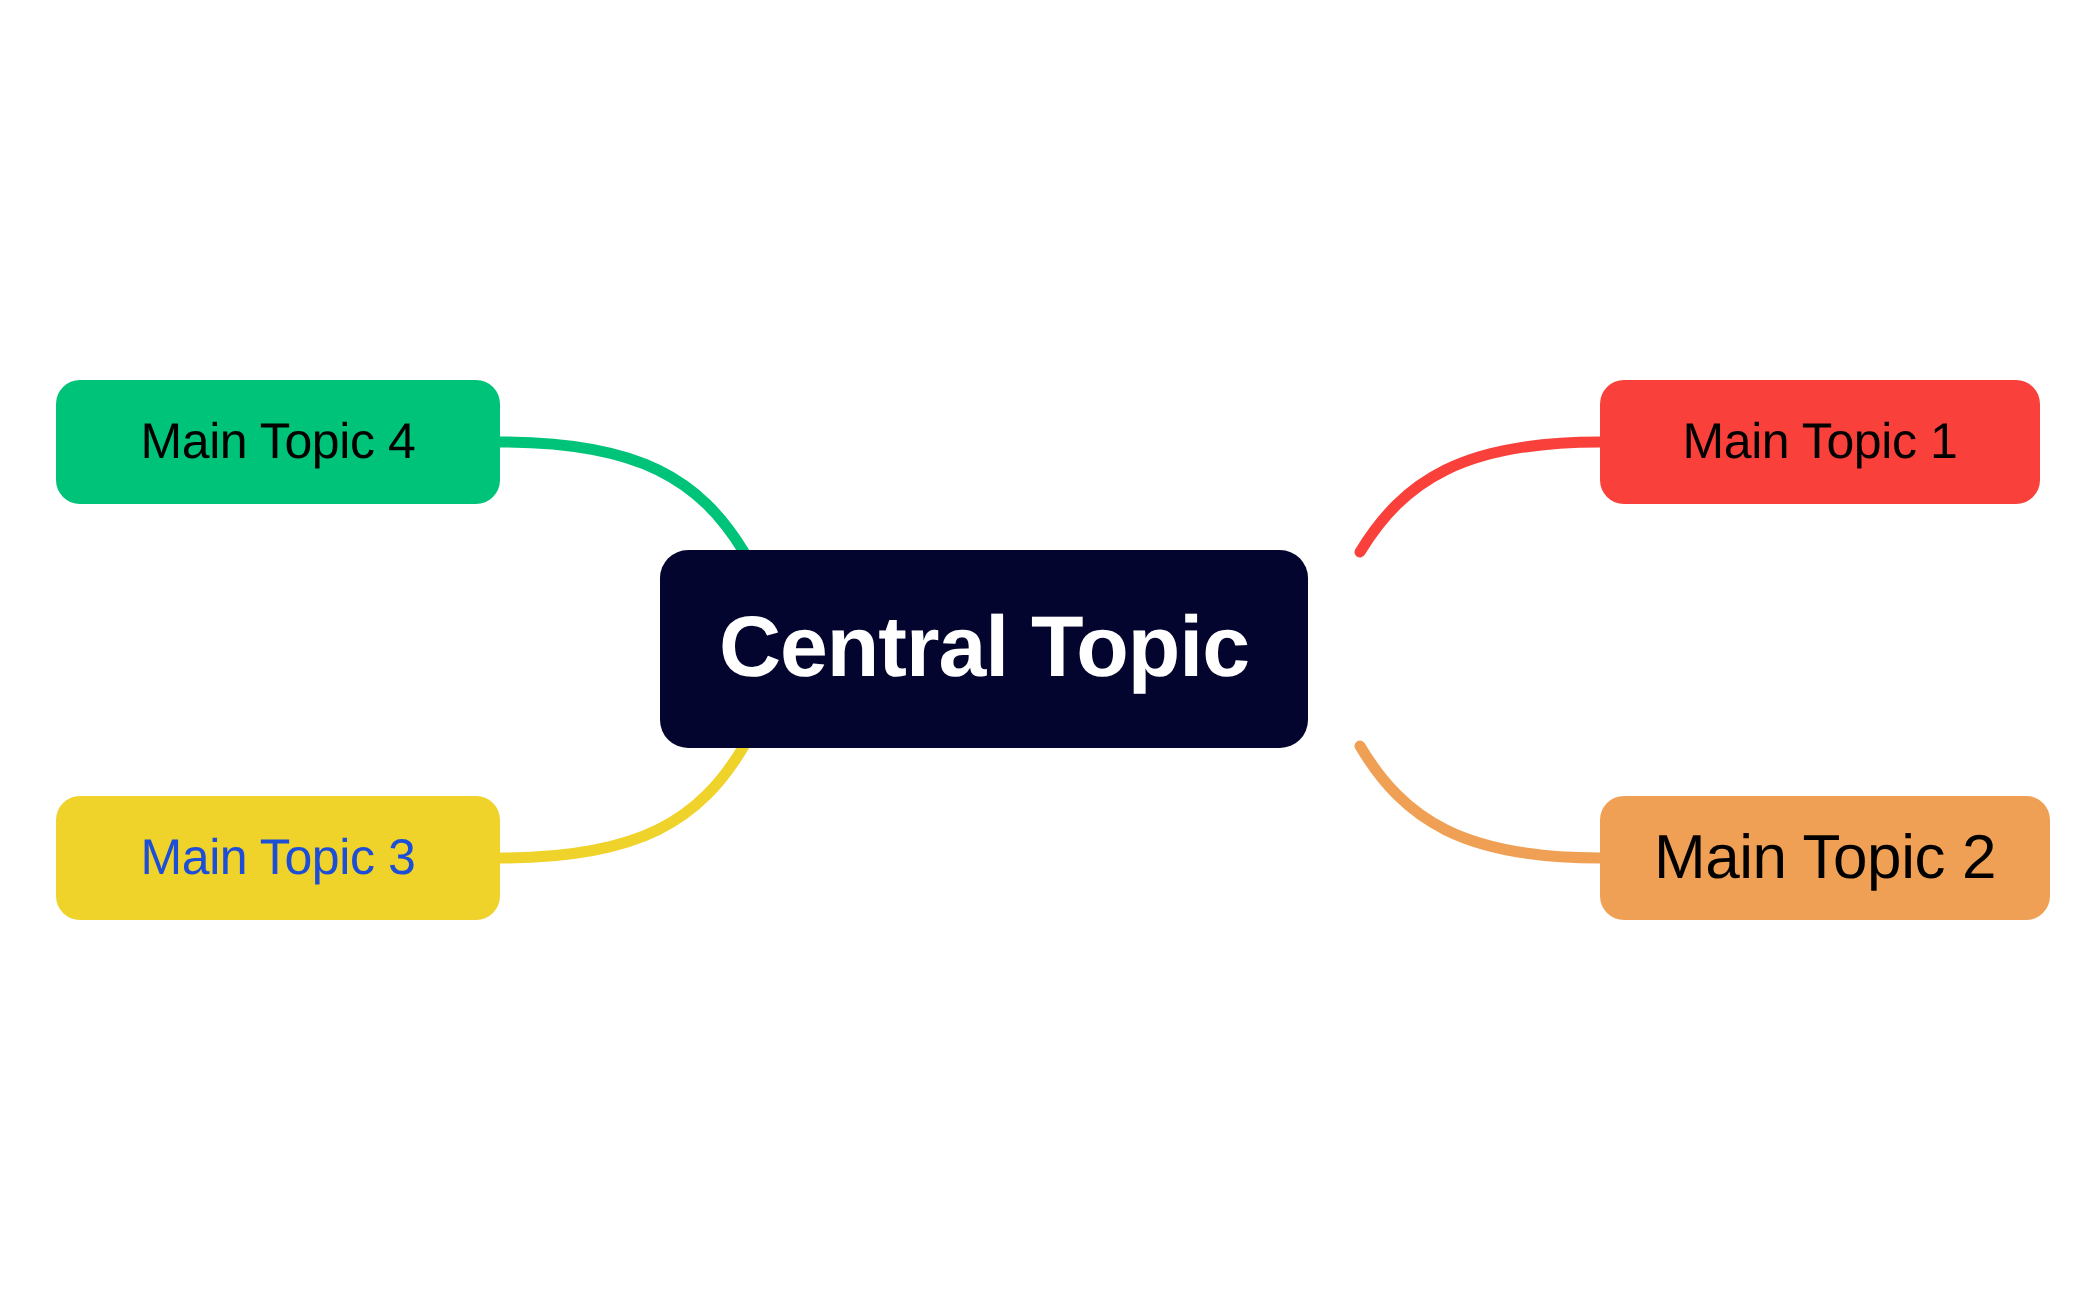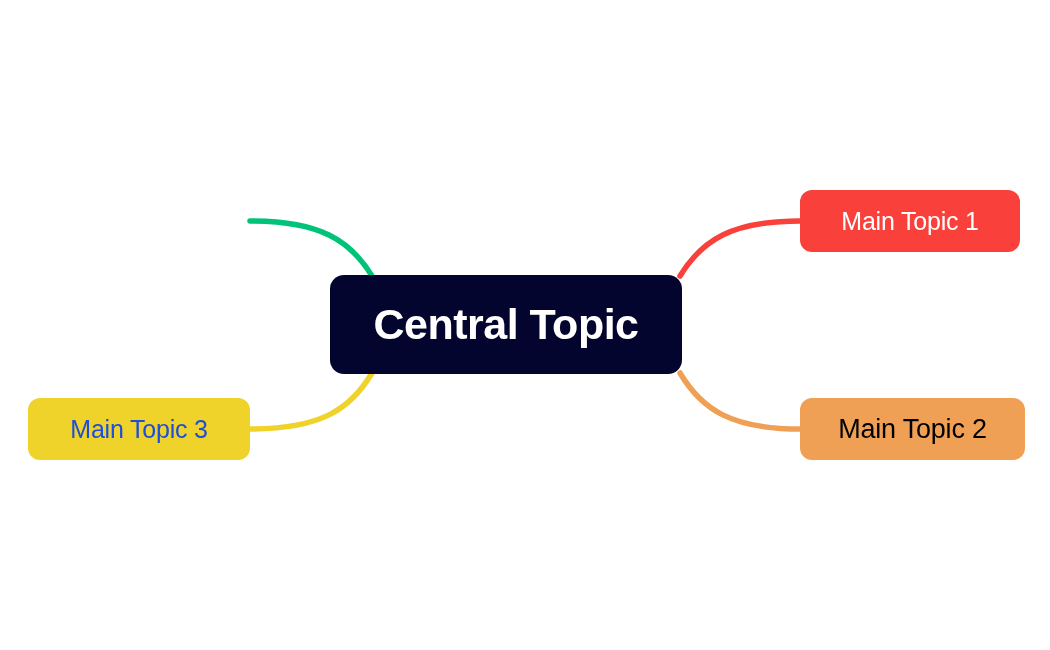--- a/index.html
+++ b/index.html
@@ -38,54 +38,54 @@
     z-index: 2;
   }
   .node-label {
     white-space: nowrap;
     letter-spacing: -0.2px;
   }
   
   #central-node {
     left: 330px;
     top: 275px;
-    width: 352px;
+    width: 324px;
     height: 99px;
     background: #04052e;
     border-radius: 14px;
   }
   #central-node .node-label {
     color: #ffffff;
     font-size: 43px;
     font-weight: bold;
     letter-spacing: -0.5px;
   }
   
   #topic-1 {
     left: 800px;
     top: 190px;
     width: 220px;
     height: 62px;
     background: #f9403a;
   }
   #topic-1 .node-label {
-    color: #ffffff;
+    color: #000000;
     font-size: 25px;
     font-weight: normal;
   }
   #topic-2 {
     left: 800px;
     top: 398px;
     width: 225px;
     height: 62px;
     background: #f0a055;
   }
   #topic-2 .node-label {
     color: #000000;
-    font-size: 27px;
+    font-size: 31px;
     font-weight: normal;
   }
   #topic-3 {
     left: 28px;
     top: 398px;
     width: 222px;
     height: 62px;
     background: #efd32a;
   }
   #topic-3 .node-label {
@@ -115,20 +115,23 @@
 
     <path d="M 250 221 C 320 221, 350 240, 372 276" fill="none" stroke="#00c37a" stroke-width="5.5" stroke-linecap="round"></path>
 
     <path d="M 250 429 C 320 429, 350 410, 372 373" fill="none" stroke="#efd32a" stroke-width="5.5" stroke-linecap="round"></path>
 
     <path d="M 680 276 C 702 240, 732 221, 800 221" fill="none" stroke="#f9403a" stroke-width="5.5" stroke-linecap="round"></path>
 
     <path d="M 680 373 C 702 410, 732 429, 800 429" fill="none" stroke="#f0a055" stroke-width="5.5" stroke-linecap="round"></path>
   </svg>
 
+  <div class="node" id="topic-4">
+    <span class="node-label">Main Topic 4</span>
+  </div>
 
   <div class="node" id="topic-3">
     <span class="node-label">Main Topic 3</span>
   </div>
 
   <div class="node" id="central-node">
     <span class="node-label">Central Topic</span>
   </div>
 
   <div class="node" id="topic-1">

